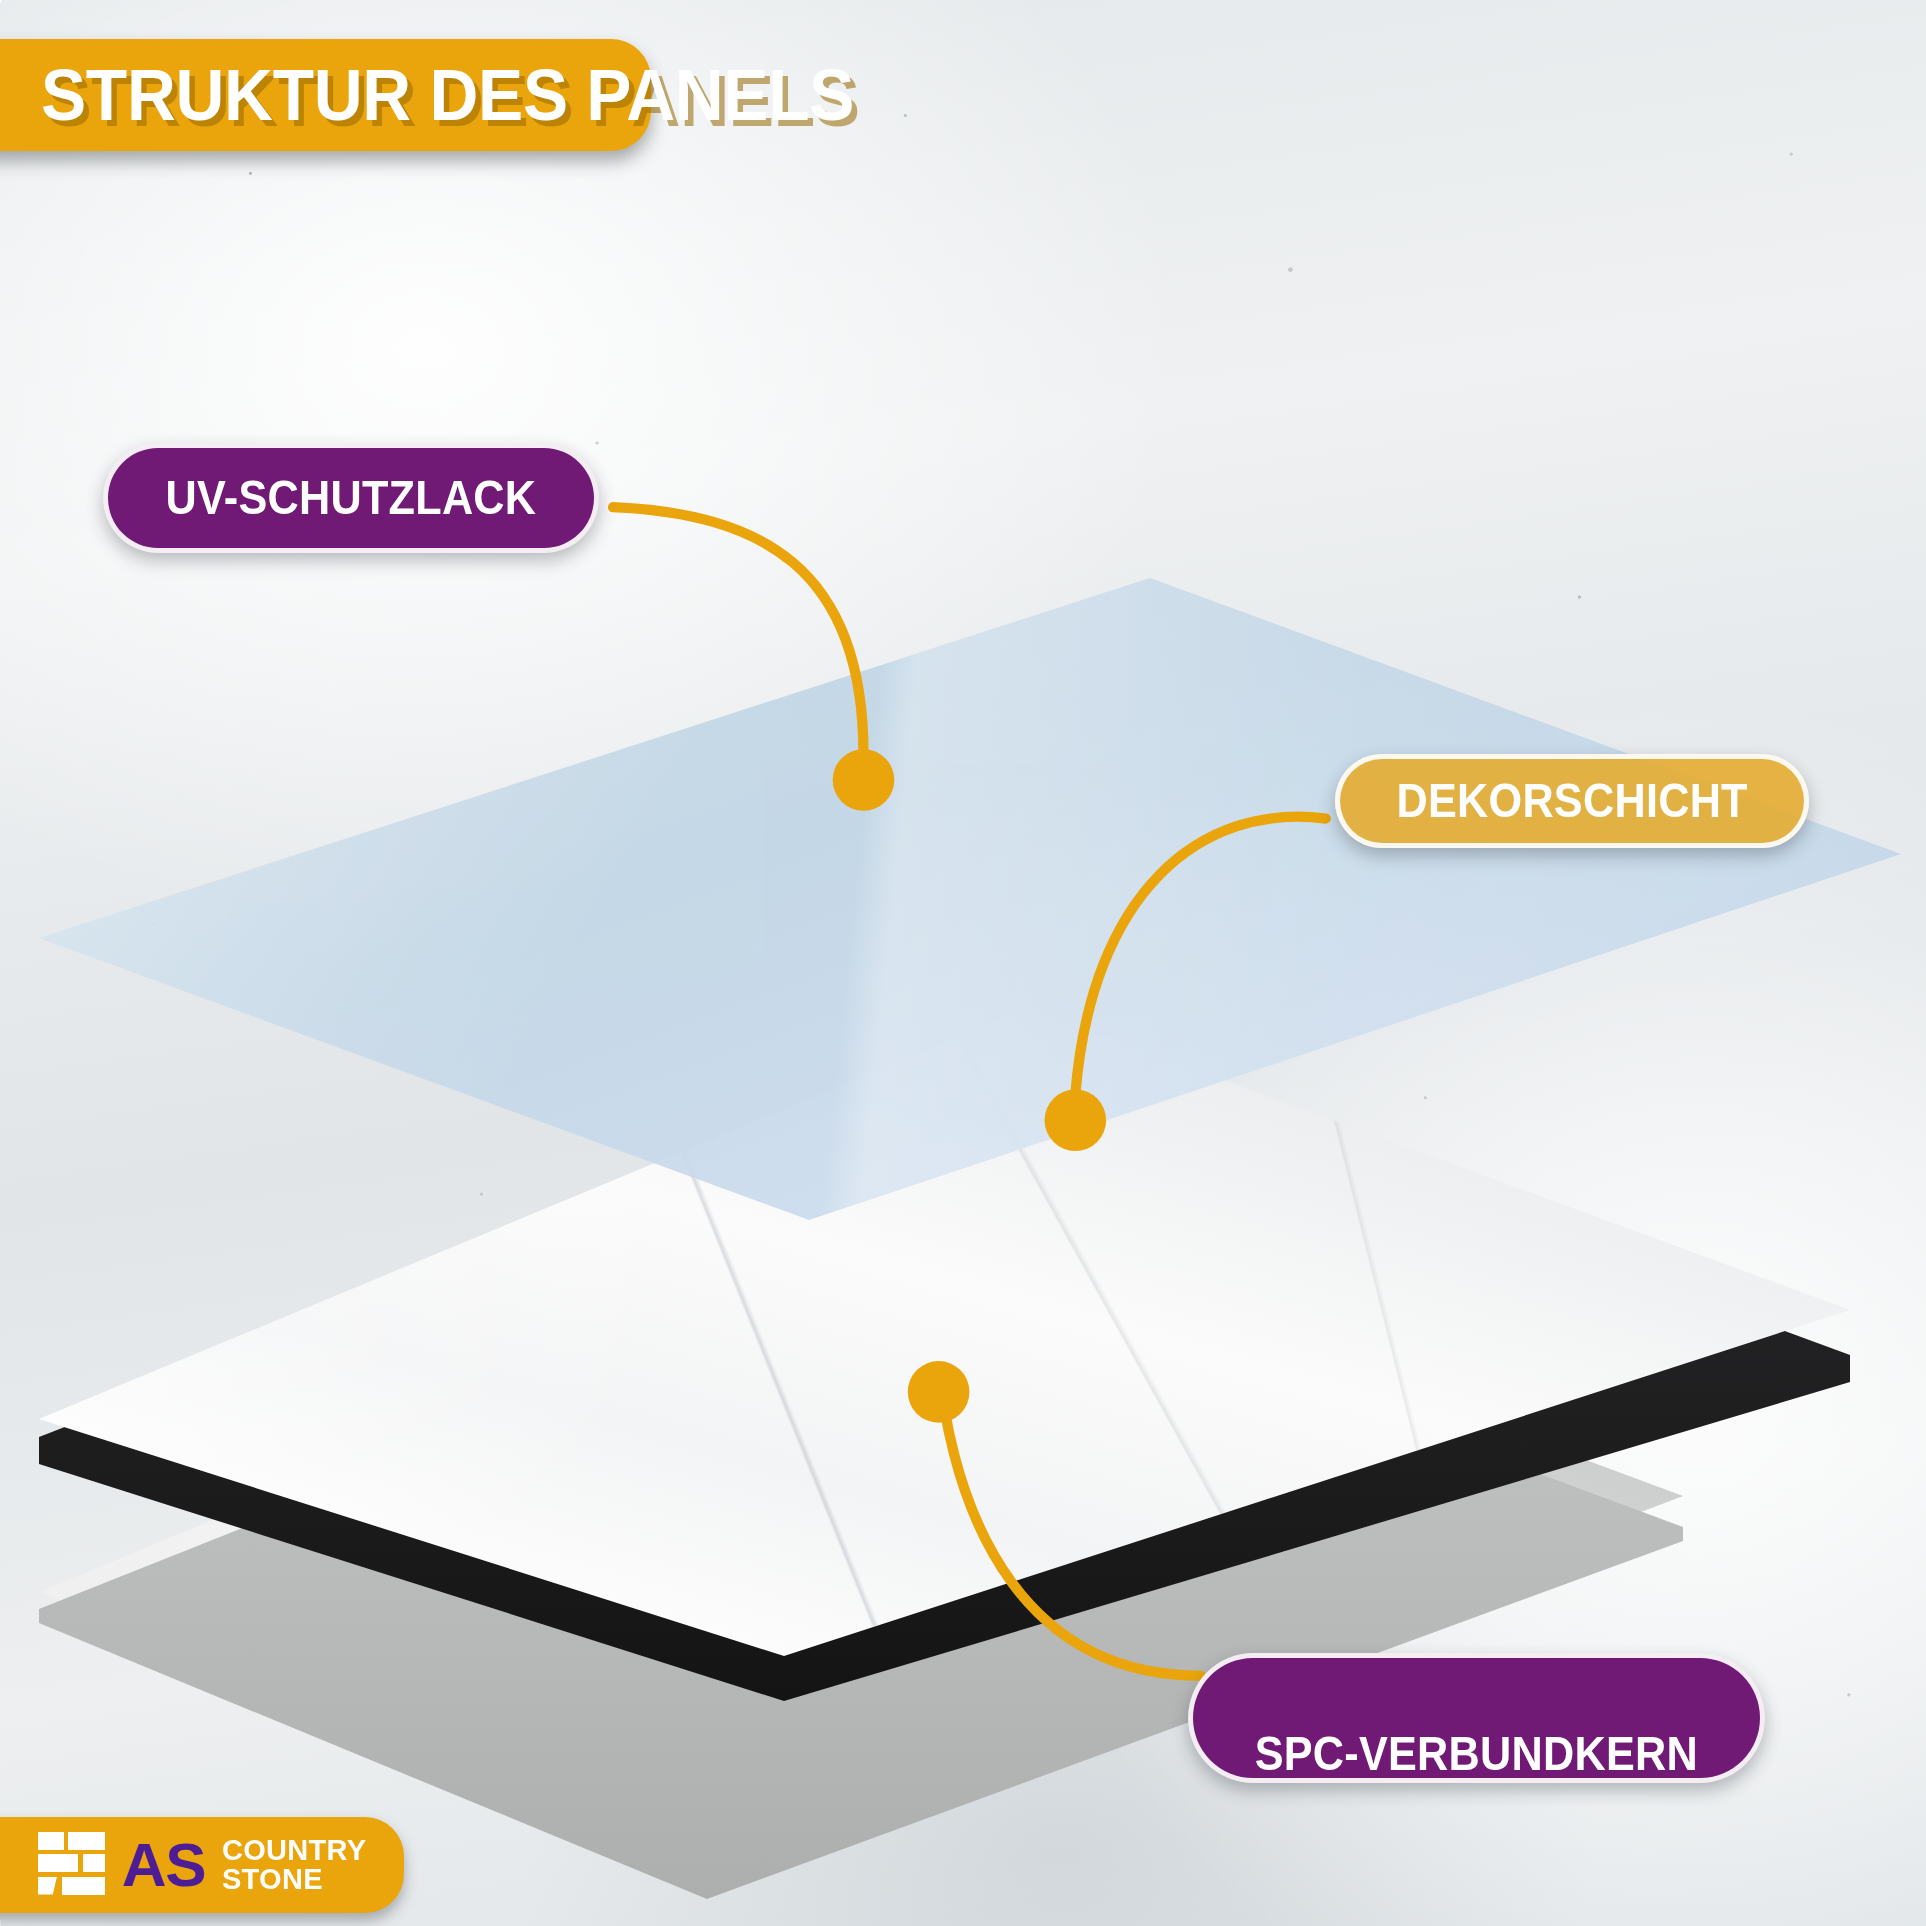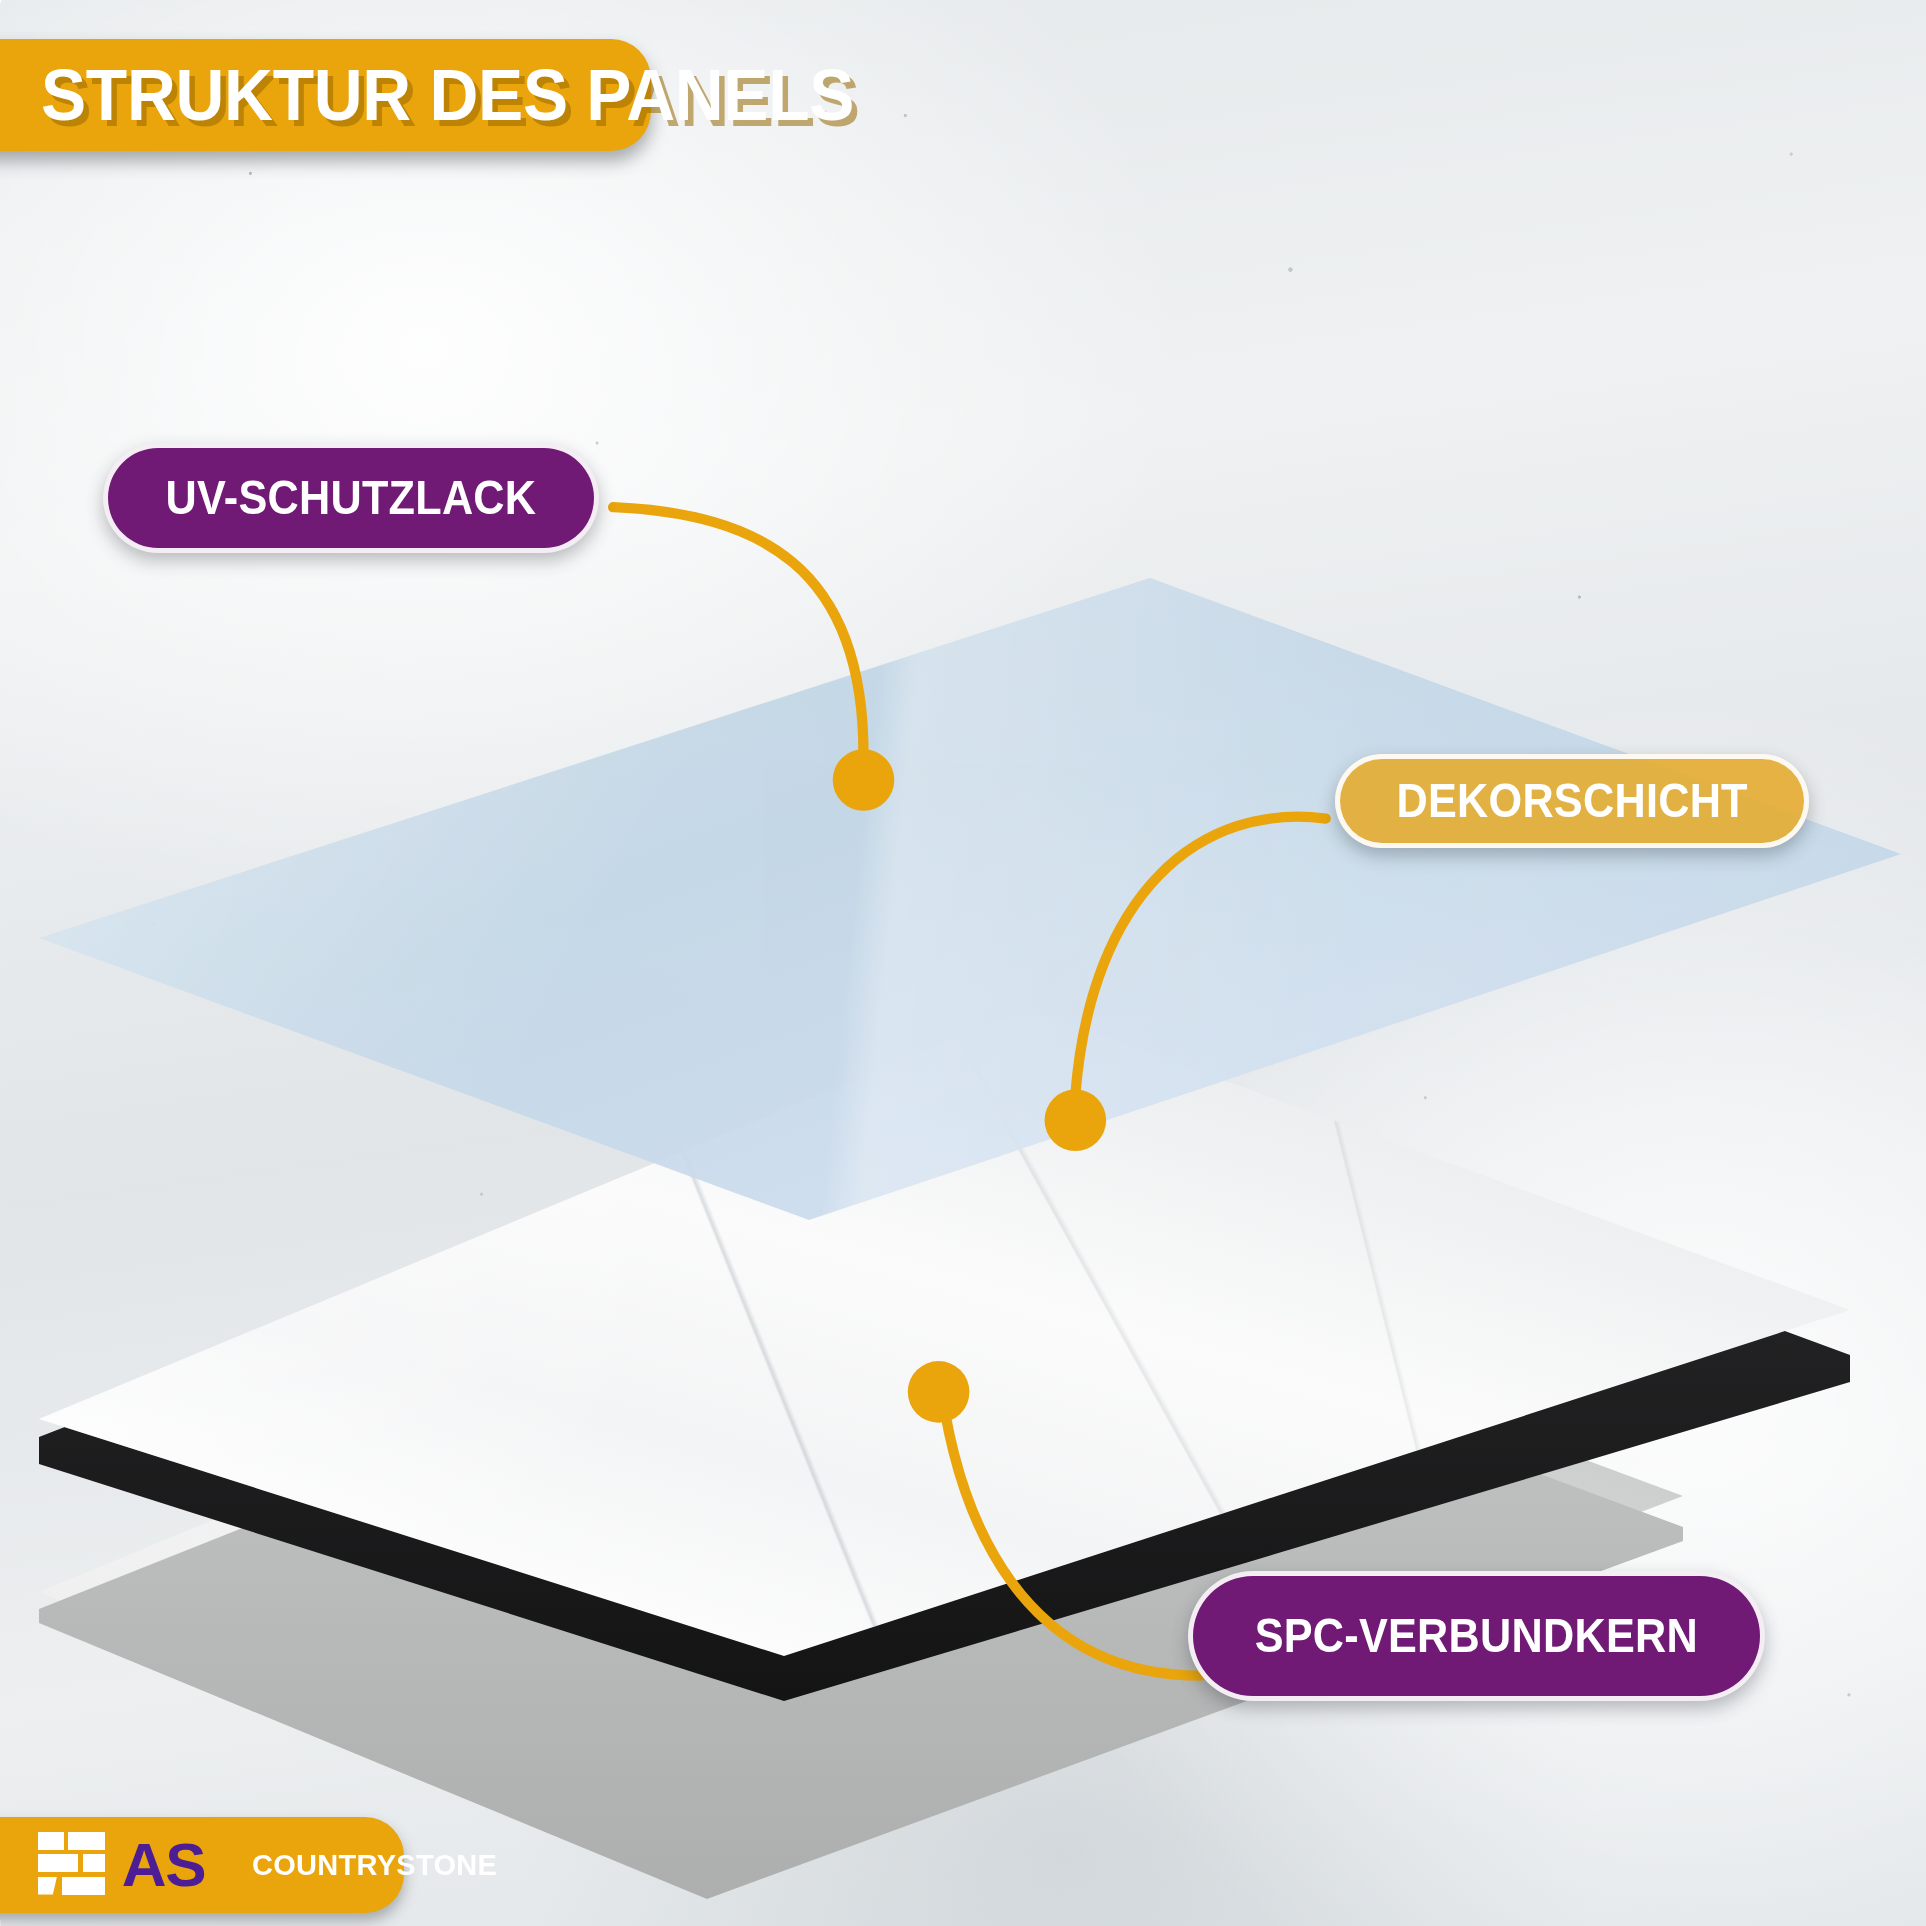--- a/index.html
+++ b/index.html
@@ -149,40 +149,40 @@
   .pill-label{
     color:#fff; font-weight:700; white-space:nowrap;
     font-family:"Liberation Sans", sans-serif;
     transform:scaleX(.90); transform-origin:center;
     letter-spacing:0.3px; line-height:1;
   }
   #pill-uv      { left:103px;  top:443px;  height:110px; }
   #pill-uv .pill-label     { font-size:48px; }
   #pill-dekor   { left:1335px; top:754px; height:94px; background:rgba(228,173,54,.93); }
   #pill-dekor .pill-label  { font-size:48px; }
-  #pill-spc     { left:1188px; top:1571px; height:130px; }
+  #pill-spc     { left:1188px; top:1653px; height:130px;align-items:flex-end; }
   #pill-spc .pill-label    { font-size:48px; }
 
   
   #logo-badge{
     position:absolute; left:-39px; top:1817px; width:443px; height:96px;
     z-index:60;
     background:#eaa50c;
     border-radius:0 39px 39px 0;
     box-shadow:0 7.7px 14px rgba(40,46,52,.34);
     display:flex; align-items:center; gap:16.7px;
     padding-left:77px;
   }
   #logo-bricks{ width:67px; height:67px; position:relative; flex:0 0 auto; }
   #logo-bricks i{ position:absolute; background:#fff; display:block; }
   #logo-as{
     color:#4c1d95; font-size:62px; font-weight:700; line-height:.9;
     font-family:"Liberation Sans", sans-serif; letter-spacing:-1.3px;
   }
-  #logo-words{ display:flex; flex-direction:row; justify-content:center; line-height:1.0;margin-left:30px; }
+  #logo-words{ display:flex; flex-direction:column; justify-content:center; line-height:1.0; }
   #logo-words span{
     color:#fff; font-size:29px; font-weight:700; letter-spacing:0.3px;
     font-family:"Liberation Sans", sans-serif;
   }
 </style>
 </head>
 <body>
 
 <div id="bg-texture"></div>
 <div id="bg-speckle"></div>

